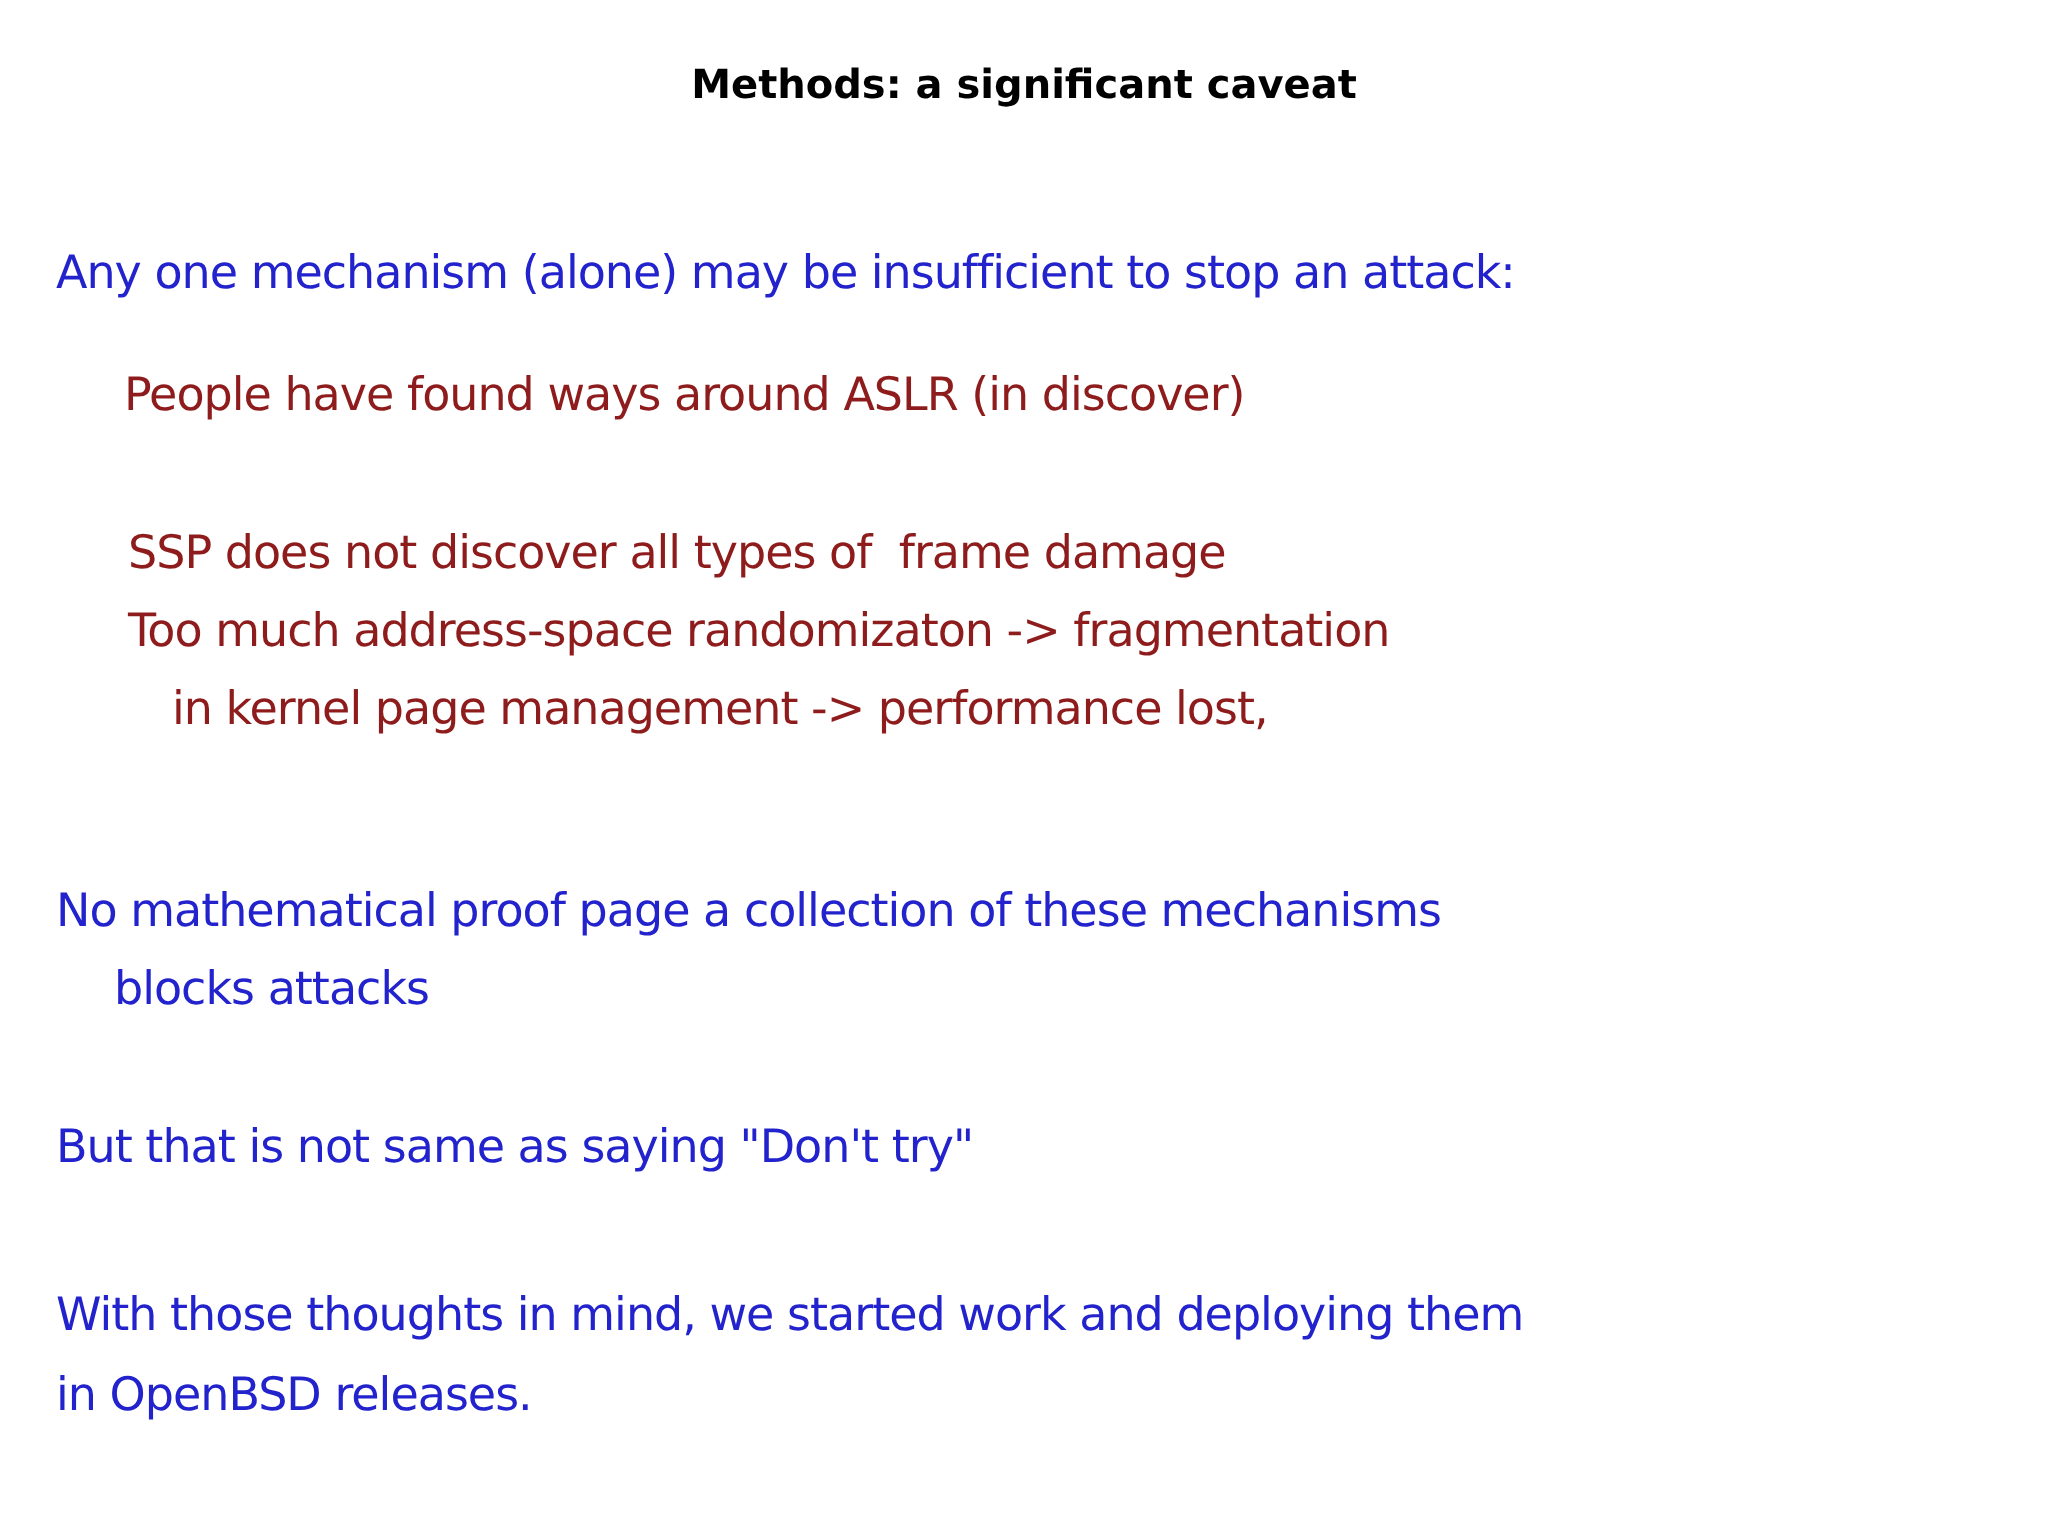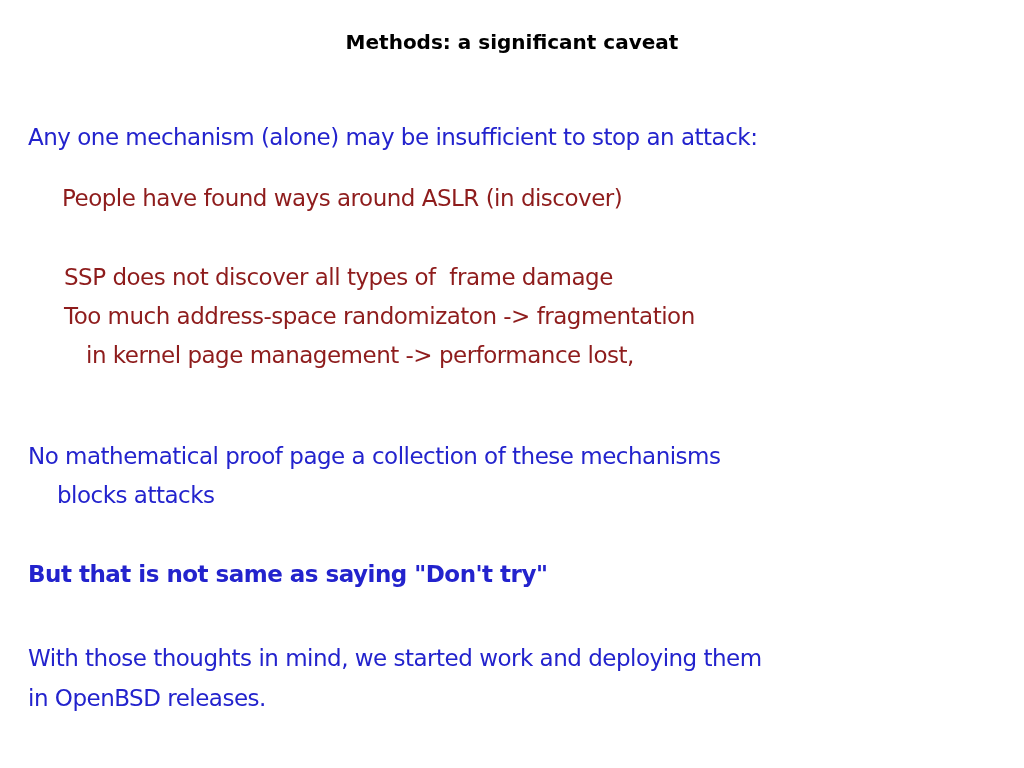--- a/index.html
+++ b/index.html
@@ -39,21 +39,21 @@
     
     .intro        { top: 124px; left: 28px; }
     .issue-0      { top: 185px; left: 62px; }
     .issue-1      { top: 225px; left: 62px; }
     .issue-2      { top: 264px; left: 64px; }
     .issue-3      { top: 303px; left: 64px; text-align: center; }
     .issue-4      { top: 342px; left: 86px; }
     .issue-5      { top: 381px; left: 86px; }
     .noproof-1    { top: 443px; left: 28px; }
     .noproof-2    { top: 482px; left: 20px; margin-left: 37px; }
-    .donttry      { top: 561px; left: 28px; font-weight: bold; }
+    .donttry      { top: 561px; left: 28px; }
     .deploy-1     { top: 645px; left: 28px; }
     .deploy-2     { top: 685px; left: 28px; }
   </style>
 </head>
 <body>
 
 <div class="slide">
 
   <div class="title">Methods: a significant caveat</div>
 

